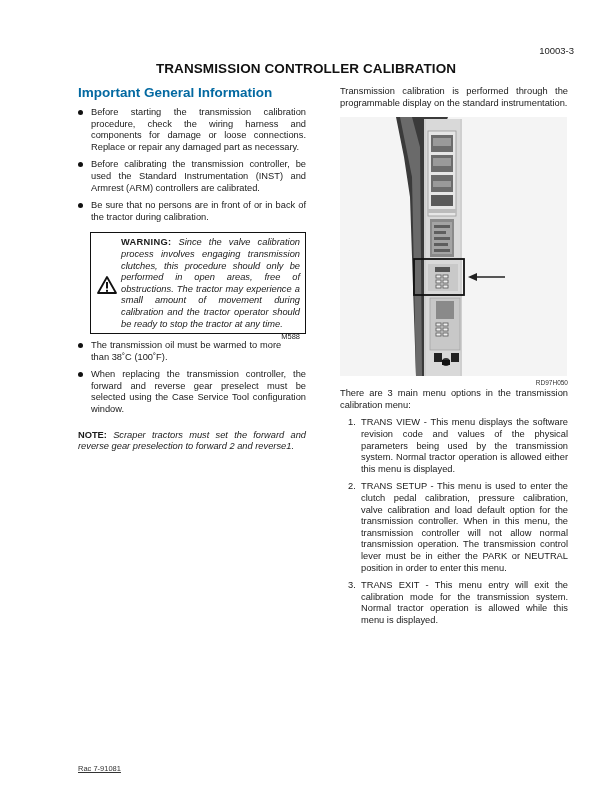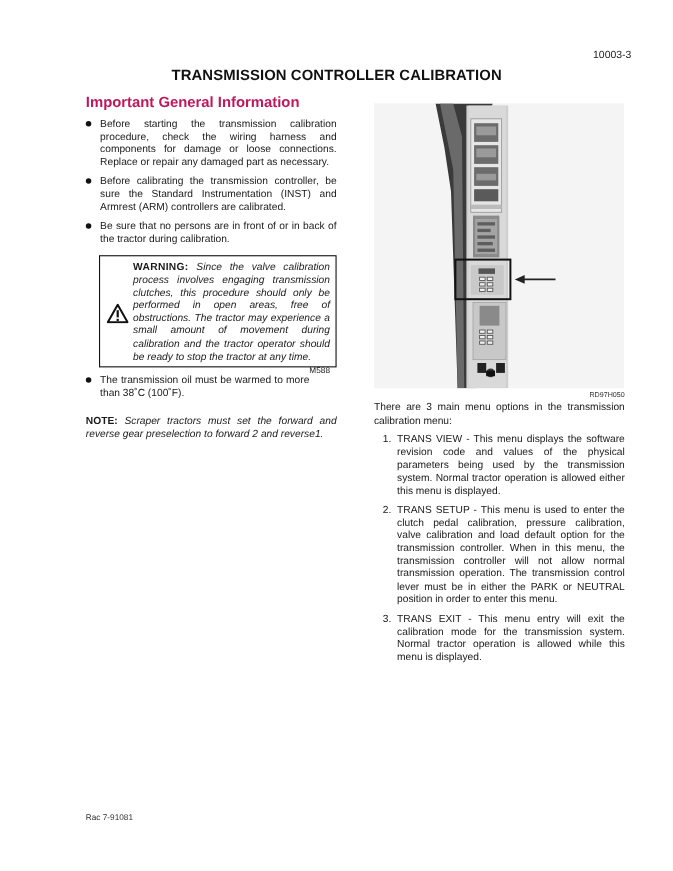--- a/index.html
+++ b/index.html
@@ -18,21 +18,21 @@
     .col-left {
       position: absolute; left: 78px; top: 85px; width: 228px;
       font-size: 9.3px; line-height: 11.6px; text-align: justify;
     }
     .col-right {
       position: absolute; left: 340px; top: 86px; width: 228px;
       font-size: 9.3px; line-height: 11.6px; text-align: justify;
     }
     .section-heading {
       font-size: 13.5px; font-weight: bold; margin: 0 0 6px 0; line-height: 16px;
-      text-align: left; color: #be185d;
+      text-align: left; color: #0369a1;
     }
     .important { margin: 0 0 6px 0; }
     .important b { font-weight: bold; font-style: normal; }
     .important i { font-style: italic; }
     .bullet-list { list-style: none; margin: 0; padding: 0; }
     .bullet-item {
       position: relative; padding-left: 13px; margin-bottom: 6px;
     }
     .bullet-dot {
       position: absolute; left: 0; top: 3px; width: 5px; height: 5px;
@@ -56,41 +56,41 @@
       background: #f3f3f3;
     }
     .figure-code {
       text-align: right; font-size: 6.5px; color: #333; margin-top: 3px; line-height: 8px;
     }
     .menu-intro { margin-top: 1px; margin-bottom: 6px; }
     .num-list { list-style: none; margin: 0; padding: 0 0 0 8px; }
     .num-item { position: relative; padding-left: 13px; margin-bottom: 6px; }
     .num-marker { position: absolute; left: 0; top: 0; }
     .footer {
-      position: absolute; left: 78px; top: 738px; font-size: 7.5px; color: #333;
+      position: absolute; left: 78px; top: 764px; font-size: 7.5px; color: #333; text-decoration: underline;
     }
   </style>
 </head>
 <body>
 
 <div class="page-number">10003-3</div>
 <div class="page-title">TRANSMISSION CONTROLLER CALIBRATION</div>
 
 <div class="col-left">
   <div class="section-heading">Important General Information</div>
 
 
   <ul class="bullet-list">
     <li class="bullet-item">
       <span class="bullet-dot"></span>
       <span>Before starting the transmission calibration procedure, check the wiring harness and components for damage or loose connections. Replace or repair any damaged part as necessary.</span>
     </li>
     <li class="bullet-item">
       <span class="bullet-dot"></span>
-      <span>Before calibrating the transmission controller, be sure the Standard Instrumentation (INST) and Armrest (ARM) controllers are calibrated.</span>
+      <span>Before calibrating the transmission controller, be used the Standard Instrumentation (INST) and Armrest (ARM) controllers are calibrated.</span>
     </li>
     <li class="bullet-item">
       <span class="bullet-dot"></span>
       <span>Be sure that no persons are in front of or in back of the tractor during calibration.</span>
     </li>
   </ul>
 
   <div class="warning-box">
     <svg class="warn-icon" viewBox="0 0 20 18">
       <polygon points="10,1 19,17 1,17" fill="none" stroke="#111" stroke-width="1.8" stroke-linejoin="round"></polygon>
@@ -102,29 +102,34 @@
       <span>Since the valve calibration process involves engaging transmission clutches, this procedure should only be performed in open areas, free of obstructions. The tractor may experience a small amount of movement during calibration and the tractor operator should be ready to stop the tractor at any time.</span>
       <span class="warning-code">M588</span>
     </div>
   </div>
 
   <ul class="bullet-list">
     <li class="bullet-item">
       <span class="bullet-dot"></span>
       <span>The transmission oil must be warmed to more than 38˚C (100˚F).</span>
     </li>
+    <li class="bullet-item">
+      <span class="bullet-dot"></span>
+      <span>When replacing the transmission controller, the forward and reverse gear preselect must be selected using the Case Service Tool configuration window.</span>
+    </li>
   </ul>
 
   <p class="note">
     <b>NOTE:</b>
     <i>Scraper tractors must set the forward and reverse gear preselection to forward 2 and reverse1.</i>
   </p>
 </div>
 
 <div class="col-right">
+  <p style="margin:0;">Transmission calibration is performed through the programmable display on the standard instrumentation.</p>
 
   <div class="figure">
     <svg width="227" height="259" viewBox="0 0 227 259">
       <rect x="0" y="0" width="227" height="259" fill="#f4f4f4"></rect>
 
       <path d="M56,0 L108,0 L102,15 L95,40 L93,259 L76,259 L70,80 L64,40 Z" fill="#3a3a3a"></path>
       <path d="M60,0 L72,0 L80,30 L82,259 L76,259 L72,60 Z" fill="#6a6a6a"></path>
 
       <rect x="84" y="2" width="38" height="257" fill="#cfcfcf"></rect>
       <rect x="86" y="2" width="34" height="257" fill="#d9d9d9"></rect>

